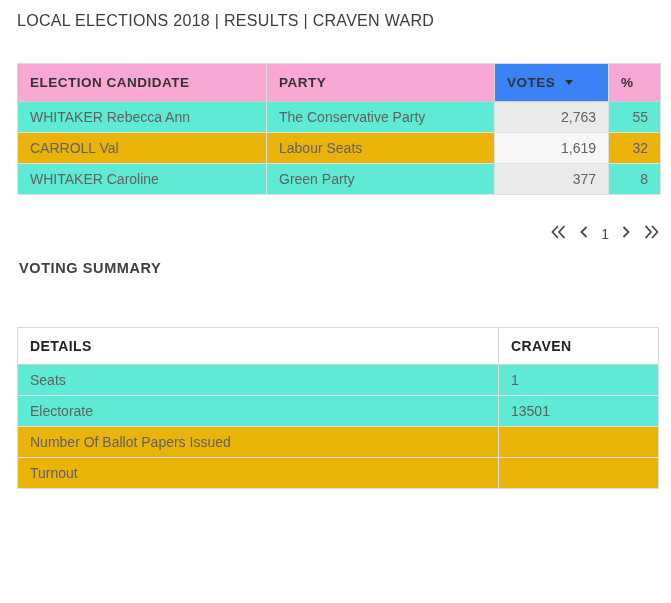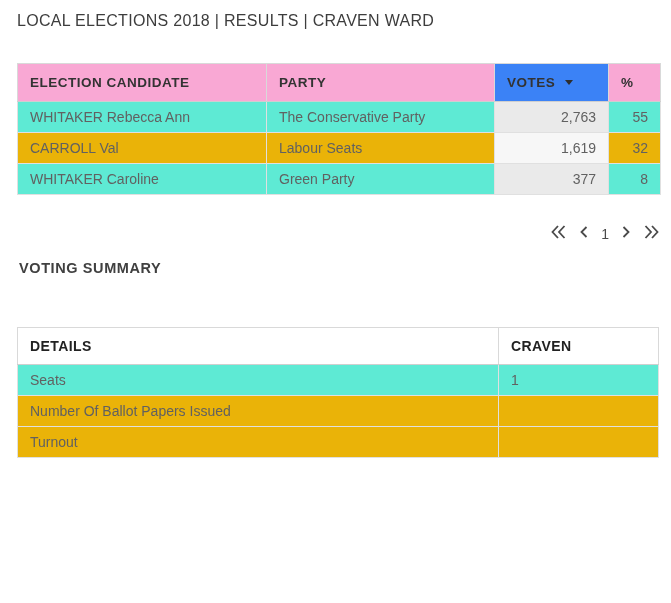--- a/index.html
+++ b/index.html
@@ -197,20 +197,24 @@
       <tr>
         <th>DETAILS</th>
         <th>CRAVEN</th>
       </tr>
     </thead>
     <tbody>
       <tr class="row-odd">
         <td>Seats</td>
         <td>1</td>
       </tr>
+      <tr class="row-odd">
+        <td>Electorate</td>
+        <td>13501</td>
+      </tr>
       <tr class="row-even">
         <td>Number Of Ballot Papers Issued</td>
         <td></td>
       </tr>
       <tr class="row-even">
         <td>Turnout</td>
         <td></td>
       </tr>
     </tbody>
   </table>

